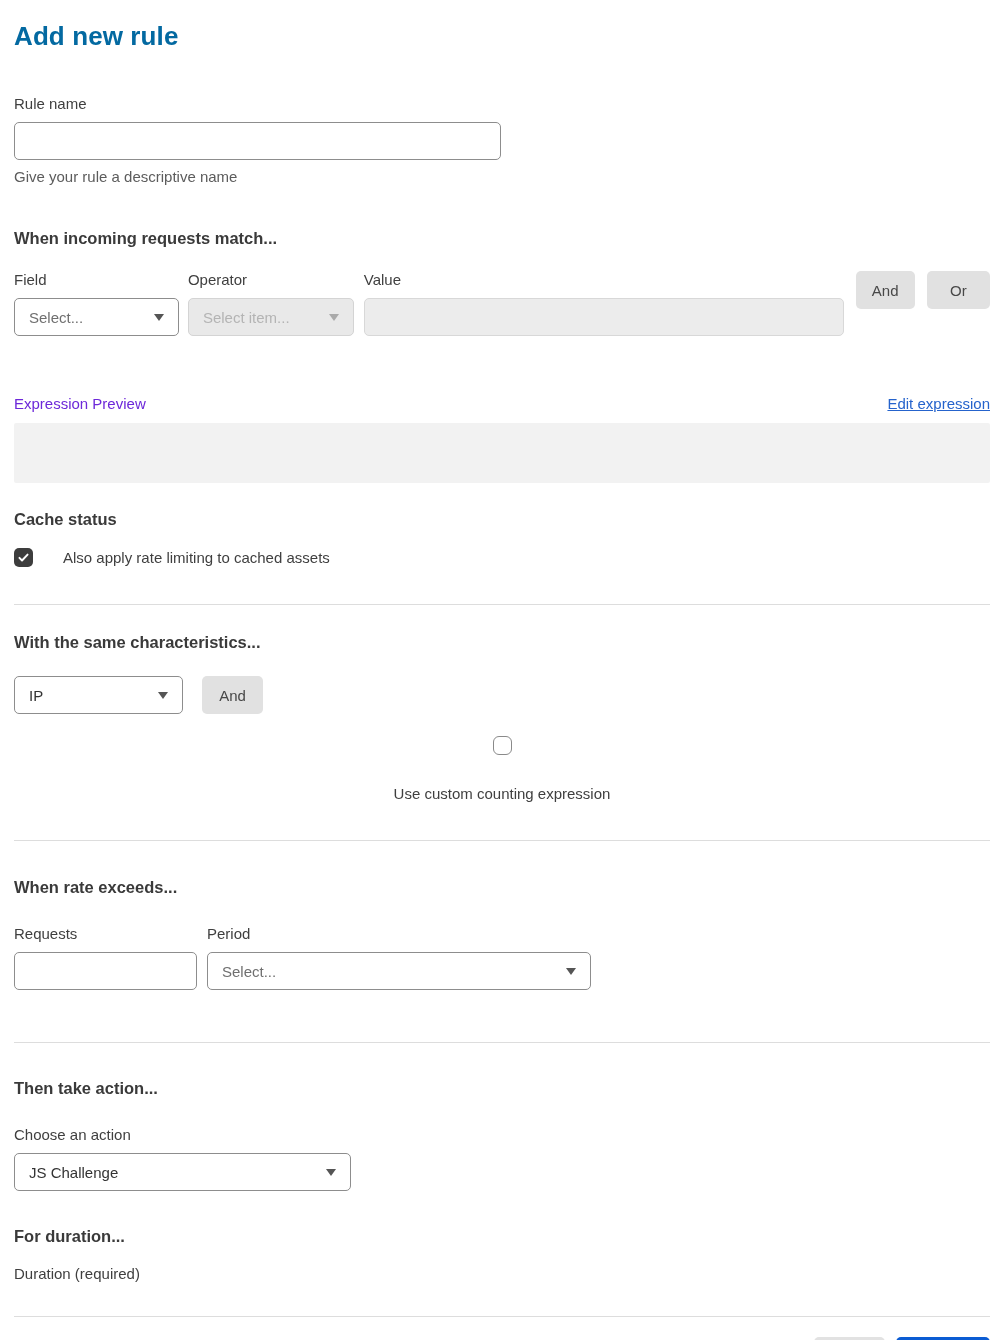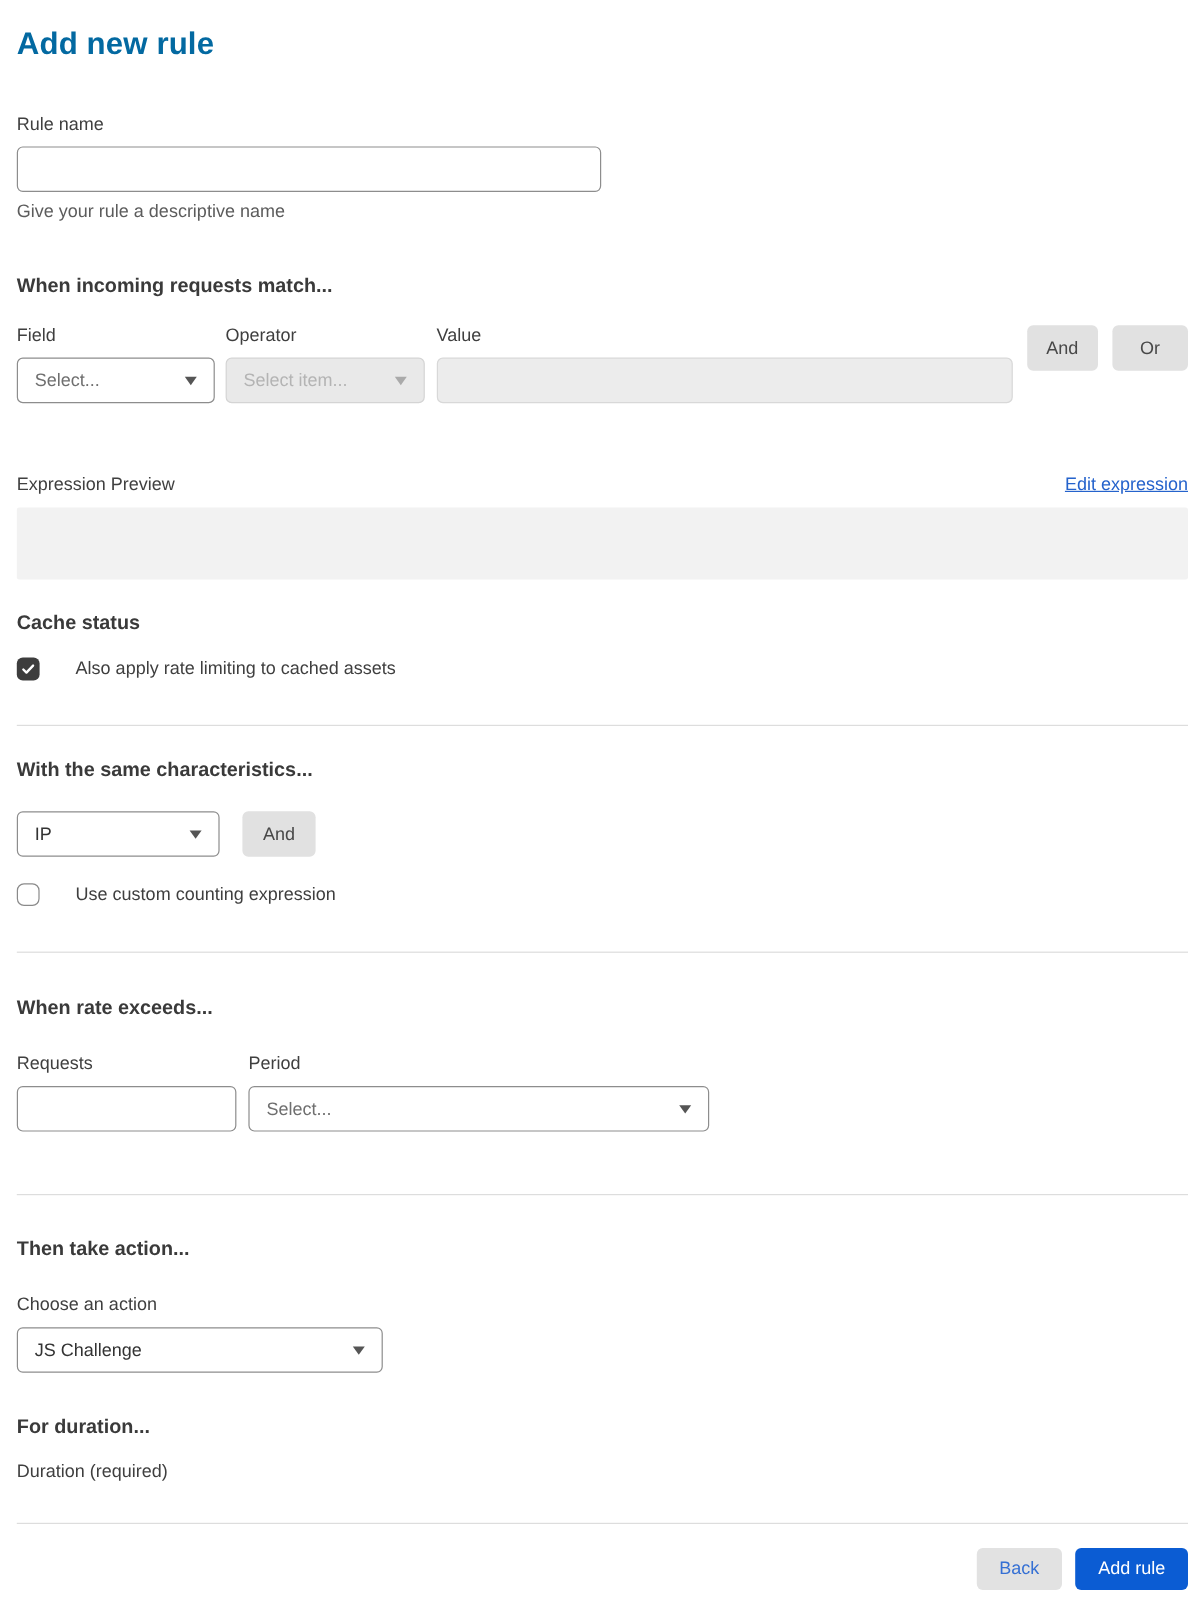--- a/index.html
+++ b/index.html
@@ -142,21 +142,21 @@
   .col-value { width: 486px; margin-left: 10px; }
   .btn-and { margin-left: 12px; width: 60px; padding: 0; }
   .btn-or { margin-left: 12px; width: 64px; padding: 0; }
 
   .expr-header {
     margin-top: 59px;
     display: flex;
     align-items: flex-end;
     justify-content: space-between;
   }
-  .expr-label { font-size: 15px; color: #404040; }
+  .expr-label { font-size: 15px; color: #6d28d9; }
   .edit-link {
     font-size: 15px;
     color: #2563cc;
     text-decoration: underline;
     cursor: pointer;
   }
   .expr-box {
     margin-top: 11px;
     height: 60px;
     background: #f2f2f2;
@@ -169,38 +169,38 @@
   .divider-1 { margin-top: 37px; }
 
   .chars-heading { margin-top: 28px; }
   .chars-row {
     margin-top: 24px;
     display: flex;
     align-items: center;
   }
   .chars-select { width: 169px; }
   .chars-and { margin-left: 19px; width: 61px; padding: 0; }
-  .chars-check { margin-top: 22px; }
+  .chars-check { margin-top: 22px; flex-direction: column; }
 
   .divider-2 { margin-top: 38px; }
 
   .rate-heading { margin-top: 37px; }
   .rate-row {
     margin-top: 28px;
     display: flex;
     align-items: flex-end;
   }
   .col-requests { width: 183px; }
   .col-period { width: 384px; margin-left: 10px; }
 
   .divider-3 { margin-top: 52px; }
 
   .action-heading { margin-top: 36px; }
   .action-label { margin-top: 28px; }
-  .action-select { width: 305px; text-align: center; }
+  .action-select { width: 337px; text-align: center; }
 
   .duration-heading { margin-top: 36px; }
   .duration-label { margin-top: 19px; }
   .duration-select { width: 170px; }
 
   .divider-4 { margin-top: 34px; }
 
   .footer {
     margin-top: 20px;
     display: flex;

